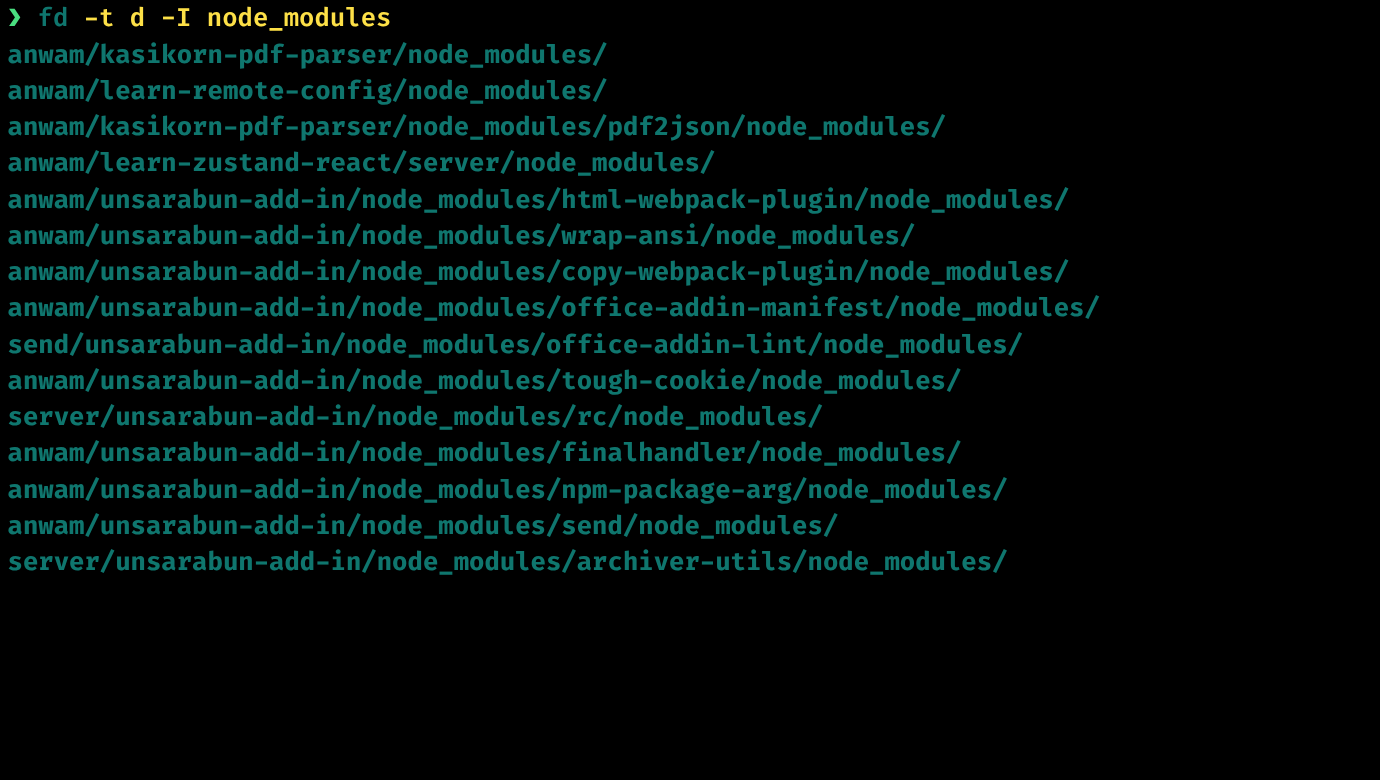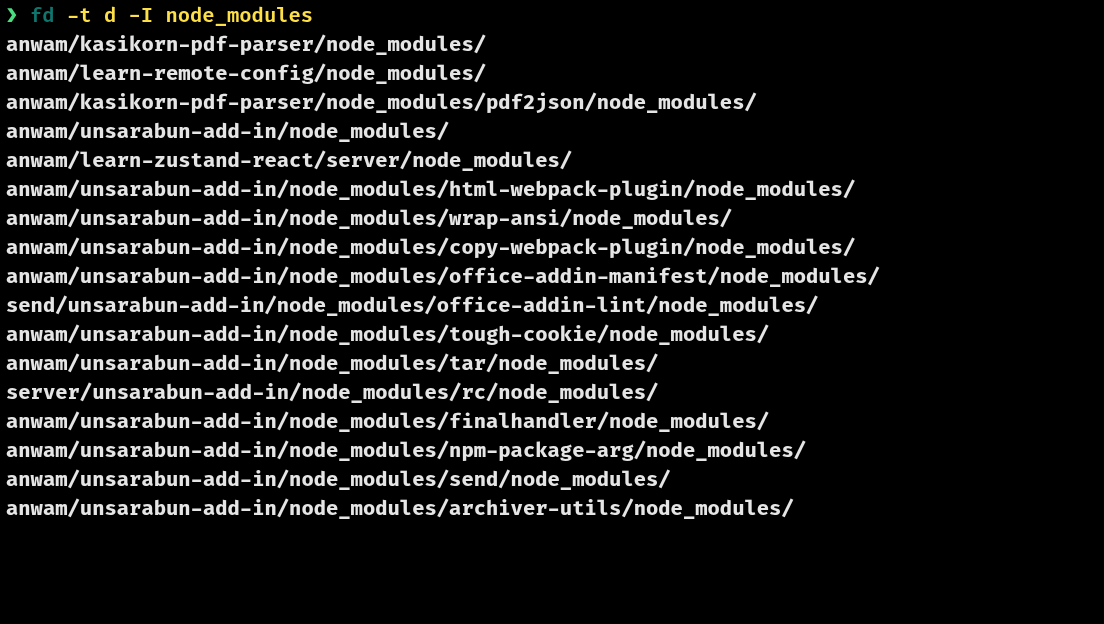--- a/index.html
+++ b/index.html
@@ -7,37 +7,35 @@
       background:#000; color:#fff;
       font-family: "Fira Code","Cascadia Code","Consolas",monospace;
       font-size:20px; font-weight:600; line-height:29px;
       width:1104px; height:624px; overflow:hidden;
       padding:2px 6px;
     }
     .prompt-line { white-space:pre; }
     .prompt-symbol { color:#4ade80; }
     .cmd-name     { color:#0f766e; }
     .cmd-args     { color:#fde047; }
-    .out-line     { color:#e5e5e5; font-weight:700; white-space:pre; }
+    .out-line     { color:#0f766e; font-weight:700; white-space:pre; }
   </style>
 </head>
 <body>
 
 <div class="prompt-line"><span class="prompt-symbol">❯</span> <span class="cmd-name">fd</span><span class="cmd-args"> -t d -I node_modules</span></div>
 <div id="out">
     <div class="out-line">anwam/kasikorn-pdf-parser/node_modules/</div>
     <div class="out-line">anwam/learn-remote-config/node_modules/</div>
     <div class="out-line">anwam/kasikorn-pdf-parser/node_modules/pdf2json/node_modules/</div>
-    <div class="out-line">anwam/unsarabun-add-in/node_modules/</div>
     <div class="out-line">anwam/learn-zustand-react/server/node_modules/</div>
     <div class="out-line">anwam/unsarabun-add-in/node_modules/html-webpack-plugin/node_modules/</div>
     <div class="out-line">anwam/unsarabun-add-in/node_modules/wrap-ansi/node_modules/</div>
     <div class="out-line">anwam/unsarabun-add-in/node_modules/copy-webpack-plugin/node_modules/</div>
     <div class="out-line">anwam/unsarabun-add-in/node_modules/office-addin-manifest/node_modules/</div>
     <div class="out-line">send/unsarabun-add-in/node_modules/office-addin-lint/node_modules/</div>
     <div class="out-line">anwam/unsarabun-add-in/node_modules/tough-cookie/node_modules/</div>
-    <div class="out-line">anwam/unsarabun-add-in/node_modules/tar/node_modules/</div>
     <div class="out-line">server/unsarabun-add-in/node_modules/rc/node_modules/</div>
     <div class="out-line">anwam/unsarabun-add-in/node_modules/finalhandler/node_modules/</div>
     <div class="out-line">anwam/unsarabun-add-in/node_modules/npm-package-arg/node_modules/</div>
     <div class="out-line">anwam/unsarabun-add-in/node_modules/send/node_modules/</div>
-    <div class="out-line">anwam/unsarabun-add-in/node_modules/archiver-utils/node_modules/</div>
+    <div class="out-line">server/unsarabun-add-in/node_modules/archiver-utils/node_modules/</div>
   </div>
 
 </body></html>

